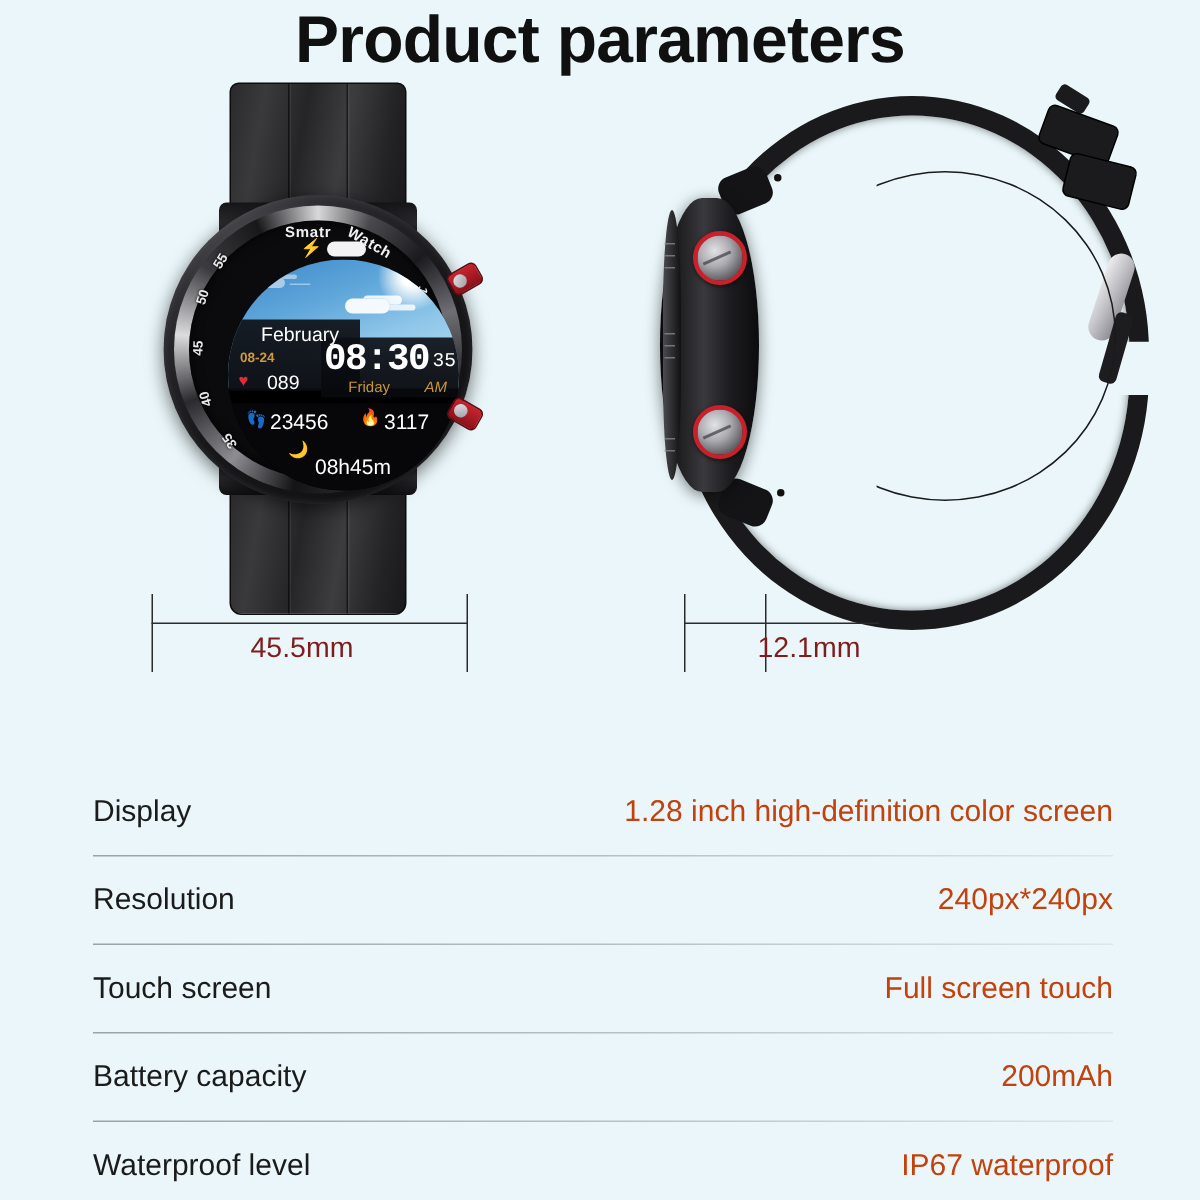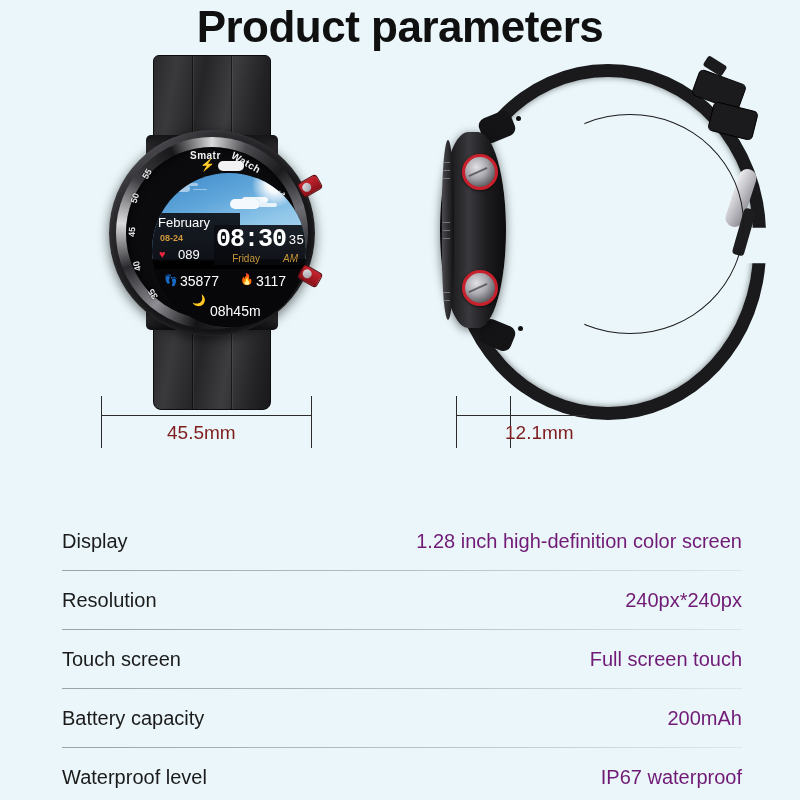--- a/index.html
+++ b/index.html
@@ -91,21 +91,21 @@
     box-shadow:10px -4px 0 -2px rgba(255,255,255,.88), 20px 1px 0 -3px rgba(255,255,255,.8);
   }
   .cloud.c1{left:78px;top:26px;}
   .cloud.c2{left:18px;top:12px;width:20px;height:7px;opacity:.55;}
 
   .panel-left{
     position:absolute;left:0;top:40px;width:88px;height:48px;
     background:linear-gradient(180deg,rgba(16,18,24,.93),rgba(10,11,16,.97));
     clip-path:polygon(0 0, 88px 0, 88px 100%, 0 100%);
   }
-  .wf-month{position:absolute;left:6px;top:42px;color:#fff;font-size:13px;font-family:"Liberation Sans",sans-serif;}
+  .wf-month{position:absolute;left:6px;top:42px;color:#fff;font-size:13px;font-family:"Liberation Sans",sans-serif;padding-left:16px;}
   .wf-date{position:absolute;left:8px;top:60px;color:#d09a3c;font-size:9px;font-weight:bold;font-family:"Liberation Sans",sans-serif;}
   .wf-heart{position:absolute;left:7px;top:76px;font-size:11px;color:#e8263c;line-height:1;}
   .wf-hr{position:absolute;left:26px;top:74px;color:#fff;font-size:13px;font-family:"Liberation Sans",sans-serif;}
 
   .timebox{
     position:absolute;right:0;top:52px;width:92px;height:40px;
     background:linear-gradient(180deg,rgba(12,14,20,.9),rgba(8,9,13,.96));
   }
   .wf-time{
     position:absolute;right:20px;top:52px;color:#fff;font-size:25px;font-weight:bold;
@@ -215,21 +215,21 @@
   .spec-table{position:absolute;left:62px;top:512px;width:680px;}
   .spec-row{
     position:relative;height:59px;
     display:flex;align-items:center;justify-content:space-between;
   }
   .spec-row::after{
     content:"";position:absolute;left:0;right:0;bottom:0;height:1.2px;
     background:linear-gradient(90deg,#9aa3a8 0%,#b9c2c6 55%,#dde6ea 100%);
   }
   .spec-key{font-size:20px;color:#1b1b1b;font-family:"Liberation Sans",sans-serif;}
-  .spec-val{font-size:20px;color:#701a75;font-family:"Liberation Sans",sans-serif;text-align:right;margin-left:25px;}
+  .spec-val{font-size:20px;color:#c2410c;font-family:"Liberation Sans",sans-serif;text-align:right;margin-left:25px;}
 </style>
 </head>
 <body>
 
 <div class="title">Product parameters</div>
 
 <div class="front-watch">
 
   <div class="strap top">
     <div class="seg a"></div>
@@ -278,21 +278,21 @@
         <div class="wf-date">08-24</div>
         <div class="wf-heart">♥</div>
         <div class="wf-hr">089</div>
 
         <div class="wf-time">08:30</div>
         <div class="wf-sec">35</div>
         <div class="wf-day">Friday</div>
         <div class="wf-ampm">AM</div>
 
         <div class="wf-steps-i">👣</div>
-        <div class="wf-steps">35877</div>
+        <div class="wf-steps">23456</div>
         <div class="wf-cal-i">🔥</div>
         <div class="wf-cal">3117</div>
         <div class="wf-moon-i">🌙</div>
         <div class="wf-sleep">08h45m</div>
       </div>
     </div>
 
     <div class="crown c-top">
         <div class="cap"></div>
       </div>

